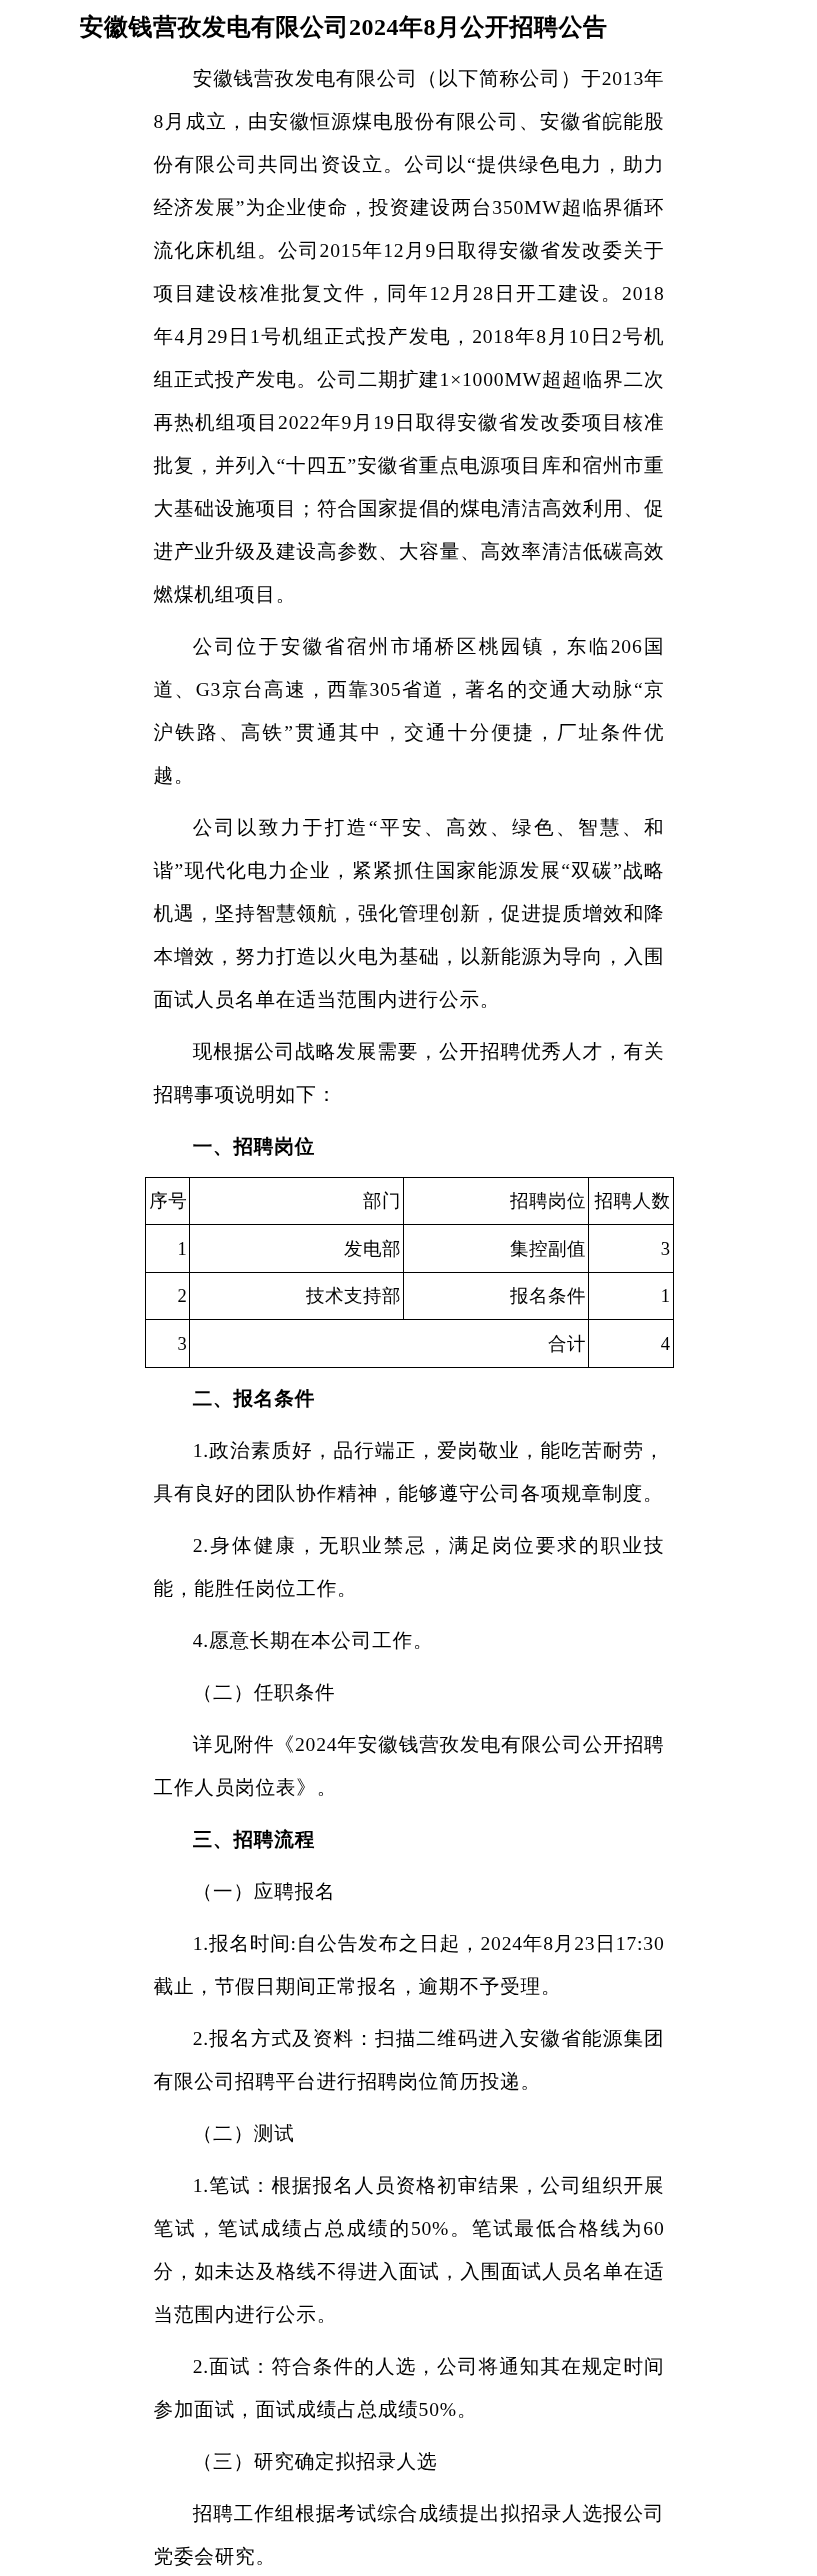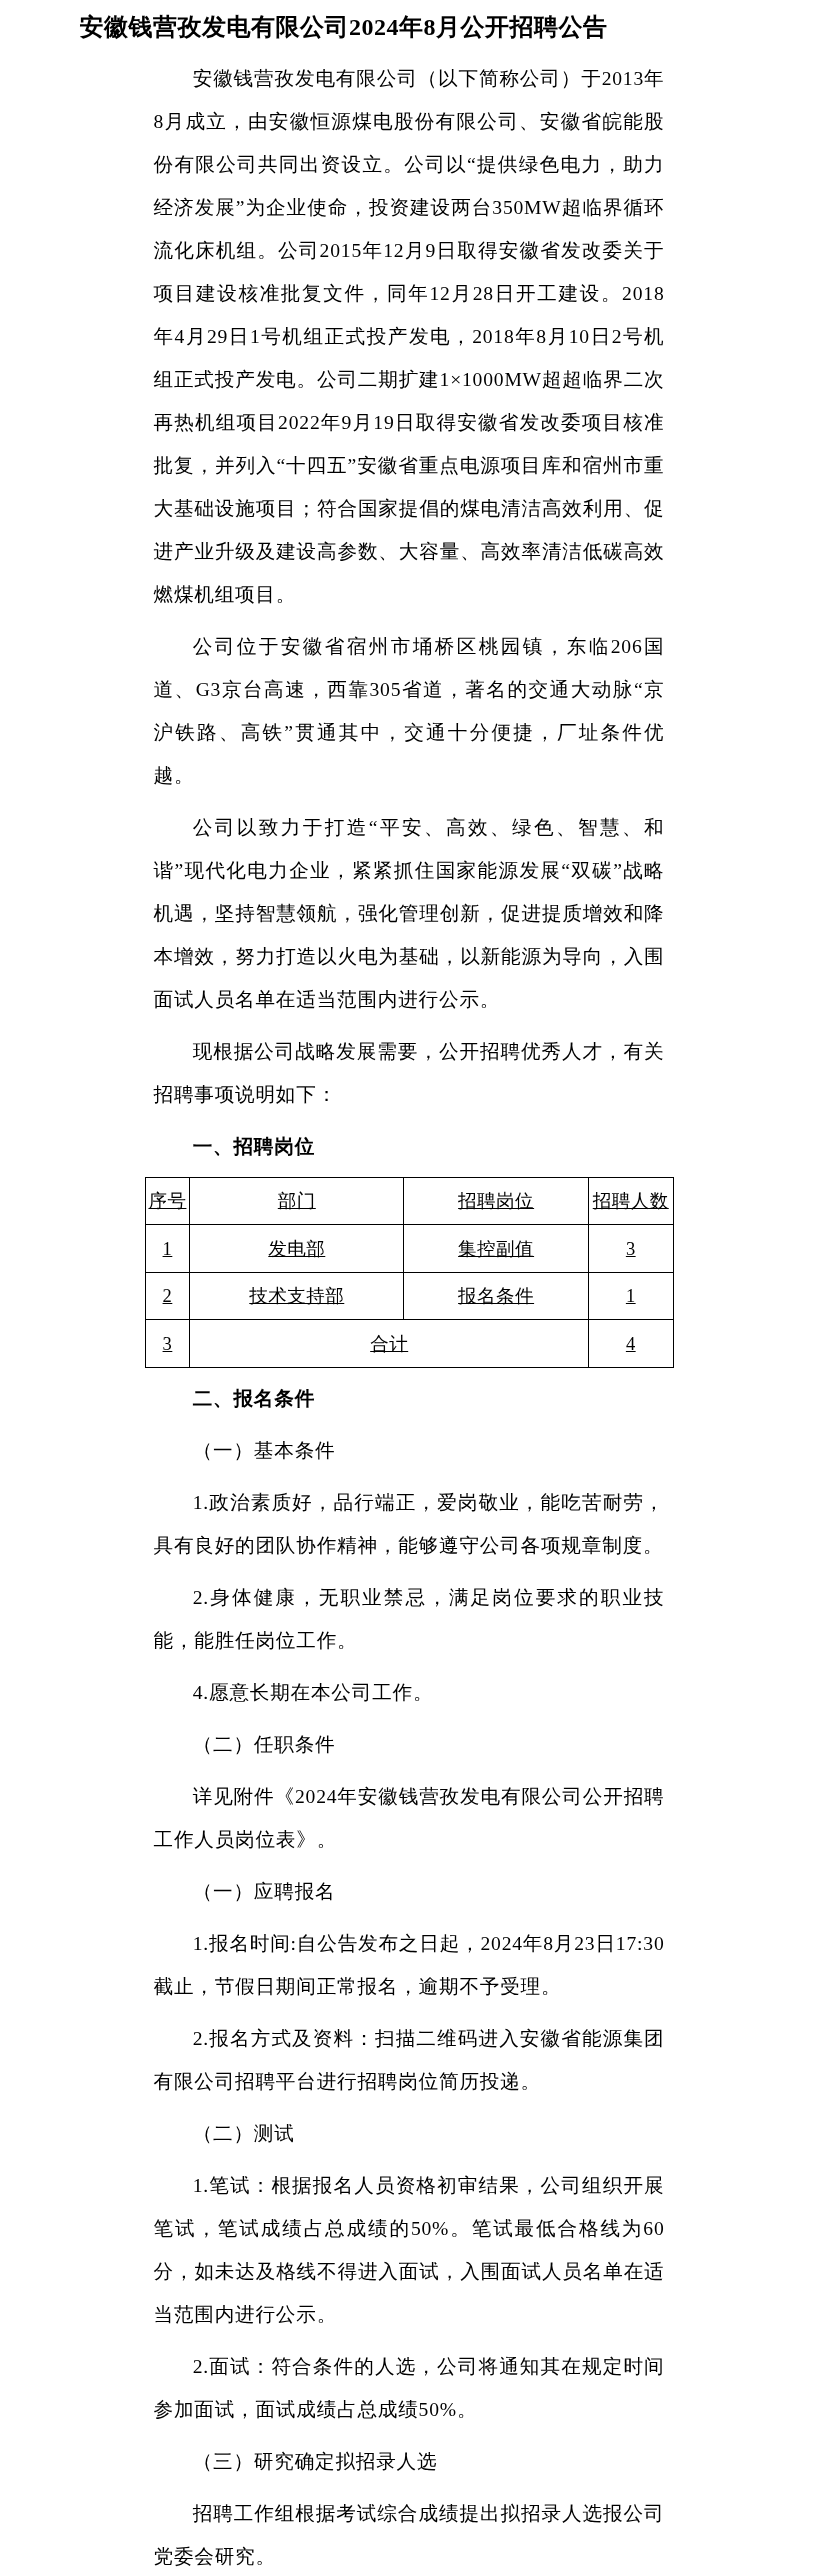--- a/index.html
+++ b/index.html
@@ -17,22 +17,22 @@
     font-size:19.6px;line-height:43px;letter-spacing:0.8px;
     text-align:justify;word-break:break-all;
   }
   .doc-body p{margin:9px;text-indent:2em;}
   .sec-heading{font-weight:bold;}
   table.t1{
     width:100%;border-collapse:collapse;margin:4.1px 0 4.1px 0;
     table-layout:fixed;
   }
   .t1 th,.t1 td{
-    border:1px solid #000;text-align:center;font-weight:normal;
-    font-size:18.5px;line-height:24px;padding:11.3px 2.1px;letter-spacing:0.5px;text-decoration:underline;
+    border:1px solid #000;text-align:right;font-weight:normal;
+    font-size:18.5px;line-height:24px;padding:11.3px 2.1px;letter-spacing:0.5px;
   }
   .t1 col.c-no{width:8.5%;}
   .t1 col.c-dept{width:40.5%;}
   .t1 col.c-post{width:35%;}
   .t1 col.c-num{width:16%;}
 </style>
 </head>
 <body>
 
 <div class="page">
@@ -76,27 +76,27 @@
       </tr>
       <tr>
         <td>3</td>
         <td colspan="2">合计</td>
         <td>4</td>
       </tr>
     </tbody>
       </table>
 
     <p class="sec-heading">二、报名条件</p>
-    <p>（一）基本条件</p>
     <p>1.政治素质好，品行端正，爱岗敬业，能吃苦耐劳，具有良好的团队协作精神，能够遵守公司各项规章制度。</p>
     <p>2.身体健康，无职业禁忌，满足岗位要求的职业技能，能胜任岗位工作。</p>
     <p>4.愿意长期在本公司工作。</p>
     <p>（二）任职条件</p>
     <p>详见附件《2024年安徽钱营孜发电有限公司公开招聘工作人员岗位表》。</p>
 
+    <p class="sec-heading">三、招聘流程</p>
 
     <p>（一）应聘报名</p>
     <p>1.报名时间:自公告发布之日起，2024年8月23日17:30截止，节假日期间正常报名，逾期不予受理。</p>
     <p>2.报名方式及资料：扫描二维码进入安徽省能源集团有限公司招聘平台进行招聘岗位简历投递。</p>
 
     <p>（二）测试</p>
     <p>1.笔试：根据报名人员资格初审结果，公司组织开展笔试，笔试成绩占总成绩的50%。笔试最低合格线为60分，如未达及格线不得进入面试，入围面试人员名单在适当范围内进行公示。</p>
     <p>2.面试：符合条件的人选，公司将通知其在规定时间参加面试，面试成绩占总成绩50%。</p>
 
     <p>（三）研究确定拟招录人选</p>

